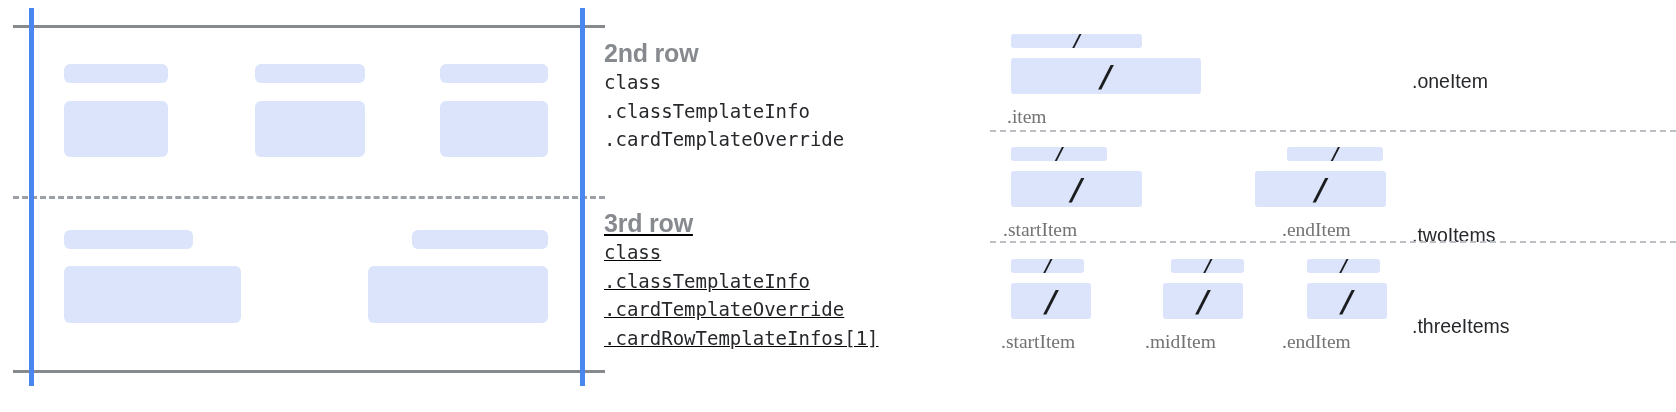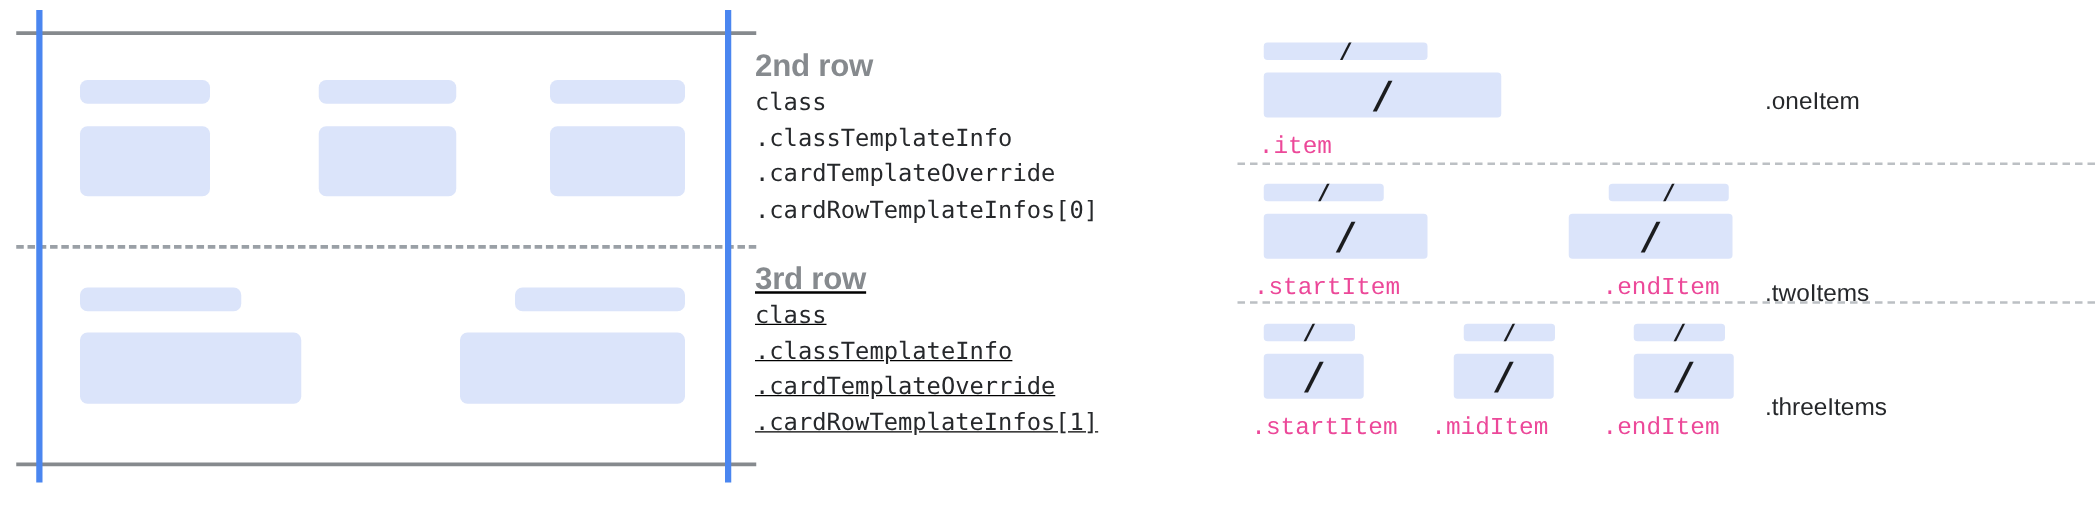--- a/index.html
+++ b/index.html
@@ -32,22 +32,22 @@
   #right-panel   { position: absolute; left: 975px; top: 0; width: 701px; height: 412px; }
   .spec-group    { position: absolute; left: 0; width: 701px; }
   .spec-box      { position: absolute; background: #dbe4fa; border-radius: 3px;
                    overflow: hidden; }
   .spec-box .slash {
       position: absolute; left: 0; top: 0; width: 100%; height: 100%;
       display: flex; align-items: center; justify-content: center;
       font-family: "DejaVu Serif", serif; font-style: italic; font-weight: bold;
       color: #1b1c1e;
   }
-  .spec-label    { position: absolute; font-family: Liberation Mono, monospace;
-                   font-size: 19.5px; color: #ec4899; white-space: pre; }
+  .spec-label    { position: absolute; font-family: Liberation Serif, serif;
+                   font-size: 19.5px; color: #737373; white-space: pre; }
   .spec-name     { position: absolute; font-family: Liberation Sans, sans-serif;
                    font-size: 19.5px; color: #26282b; white-space: pre; }
 </style>
 </head>
 <body>
 
 <div id="root">
 
   <div id="left-panel">
 
@@ -79,21 +79,20 @@
       <div class="ph" style="left:412px; top:230px; width:136px; height:19px;"></div>
       <div class="ph" style="left:368px; top:266px; width:180px; height:57px;"></div>
     </div>
   </div>
 
   <div class="annot" style="top:38px;">
     <div class="annot-title">2nd row</div>
     <div class="annot-code">class</div>
     <div class="annot-code">.classTemplateInfo</div>
     <div class="annot-code">.cardTemplateOverride</div>
-    <div class="annot-code">.cardRowTemplateInfos[0]</div>
   </div>
 
   <div class="annot" style="top:208px;text-decoration:underline;">
     <div class="annot-title">3rd row</div>
     <div class="annot-code">class</div>
     <div class="annot-code">.classTemplateInfo</div>
     <div class="annot-code">.cardTemplateOverride</div>
     <div class="annot-code">.cardRowTemplateInfos[1]</div>
   </div>
 

